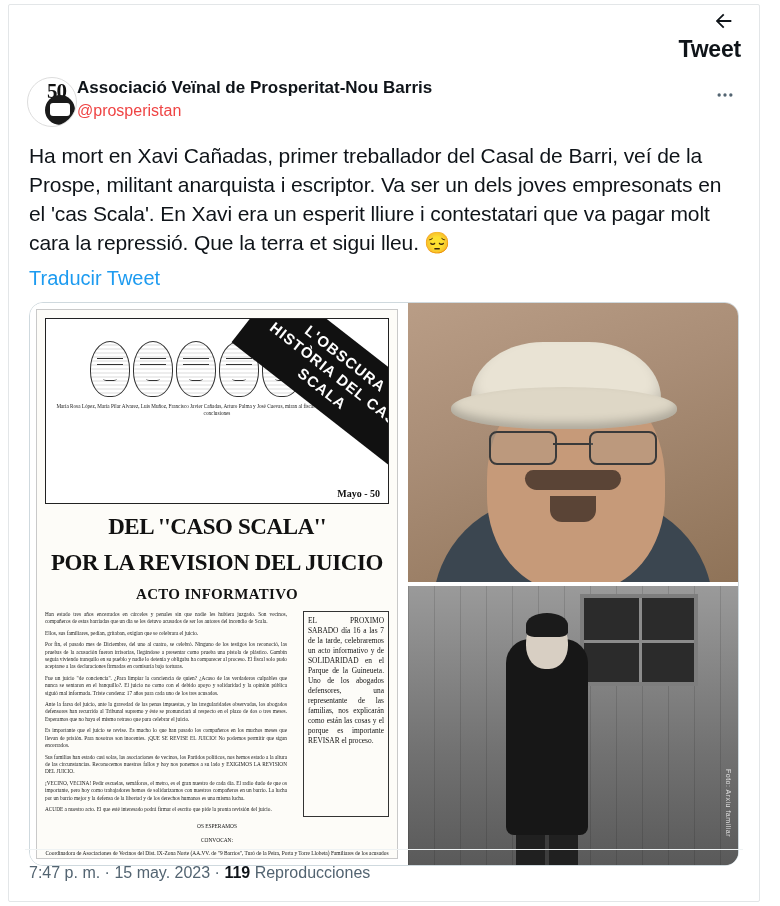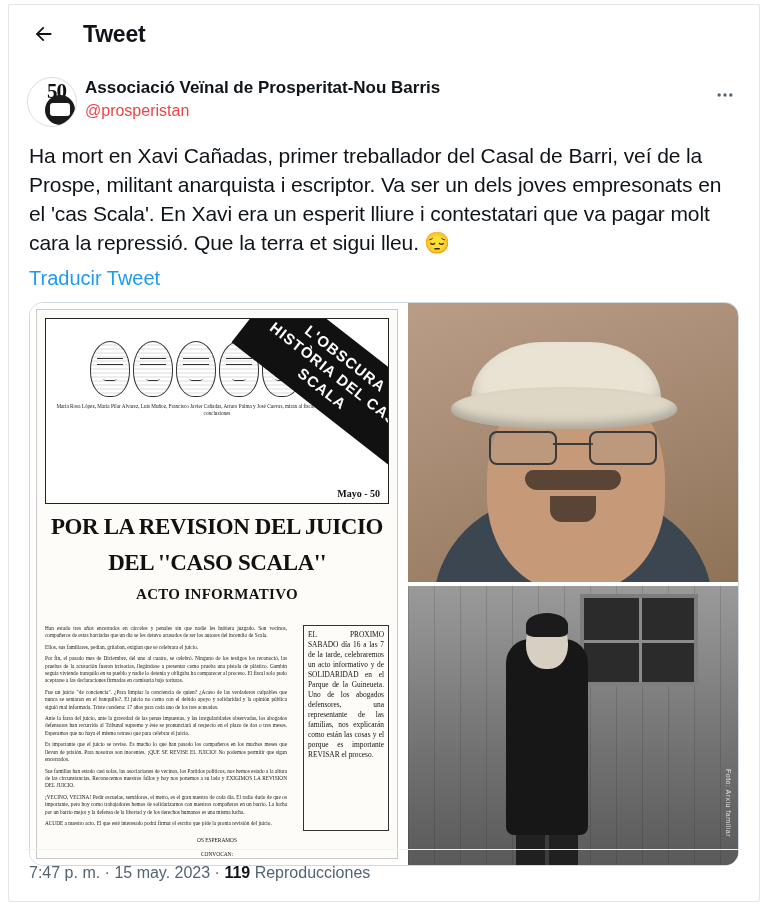--- a/index.html
+++ b/index.html
@@ -29,24 +29,25 @@
     height: 898px;
     background: #ffffff;
     border: 1px solid #e3e6e8;
     border-radius: 2px;
     box-sizing: border-box;
     overflow: hidden;
   }
   
   .header {
     display: flex;
-    align-items: center;
+    align-items: flex-end;
     height: 58px;
     padding: 0 18px;
     box-sizing: border-box;
+    flex-direction: column;
   }
   .back-btn {
     width: 34px;
     height: 34px;
     display: flex;
     align-items: center;
     justify-content: center;
     border-radius: 50%;
     cursor: pointer;
     color: #0f1419;
@@ -97,21 +98,21 @@
     content: "";
     position: absolute;
     left: 5px;
     top: 8px;
     width: 20px;
     height: 13px;
     background: #ffffff;
     border-radius: 3px;
   }
   .author-names {
-    margin-left: 8px;
+    margin-left: 0;
     flex: 1 1 auto;
     min-width: 0;
   }
   .author-name {
     font-size: 17px;
     font-weight: bold;
     color: #0f1419;
     line-height: 22px;
     white-space: nowrap;
   }
@@ -281,21 +282,21 @@
   .poster-h2 {
     text-align: center;
     font-weight: bold;
     font-size: 15px;
     margin-top: 10px;
     letter-spacing: 0.3px;
   }
   .poster-cols {
     display: flex;
     gap: 16px;
-    margin-top: 22px;
+    margin-top: 8px;
   }
   .poster-body {
     flex: 1 1 auto;
     font-size: 5.3px;
     line-height: 7.4px;
     text-align: justify;
     color: #1a1a1a;
   }
   .poster-body p { margin: 0 0 4px 0; }
   .poster-side {
@@ -565,22 +566,22 @@
             </div>
             <div class="poster-ribbon">
               <div>L'OBSCURA</div>
               <div>HISTÒRIA DEL CAS</div>
               <div>SCALA</div>
             </div>
             <div class="poster-caption">María Rosa López, María Pilar Alvarez, Luis Muñoz, Francisco Javier Cañadas, Arturo Palma y José Cuevas, miran al fiscal cuando éste hace públicas sus conclusiones</div>
             <div class="poster-date">Mayo - 50</div>
           </div>
 
+          <div class="poster-h1">DEL ''CASO SCALA''</div>
           <div class="poster-h1">POR LA REVISION DEL JUICIO</div>
-          <div class="poster-h1">DEL ''CASO SCALA''</div>
           <div class="poster-h2">ACTO INFORMATIVO</div>
 
           <div class="poster-cols">
             <div class="poster-body">
               <p>Han estado tres años encerrados en cárceles y penales sin que nadie les hubiera juzgado. Son vecinos, compañeros de estas barriadas que un día se les detuvo acusados de ser los autores del incendio de Scala.</p>
               <p>Ellos, sus familiares, pedían, gritaban, exigían que se celebrara el juicio.</p>
               <p>Por fin, el pasado mes de Diciembre, del uno al cuatro, se celebró. Ninguno de los testigos los reconoció, las pruebas de la acusación fueron irrisorias, llegándose a presentar como prueba una pistola de plástico. Gambín seguía viviendo tranquilo en su pueblo y nadie lo detenía y obligaba ha comparecer al proceso. El fiscal solo pudo aceptarse a las declaraciones firmadas en comisaría bajo torturas.</p>
               <p>Fue un juicio "de conciencia". ¿Para limpiar la conciencia de quien? ¿Acaso de las verdaderos culpables que nunca se sentaron en el banquillo?. El juicio no como con el debido apoyo y solidaridad y la opinión pública siguió mal informada. Triste condena: 17 años para cada uno de los tres acusados.</p>
               <p>Ante la farsa del juicio, ante la gravedad de las penas impuestas, y las irregularidades observadas, los abogados defensores han recurrido al Tribunal supremo y éste se pronunciará al respecto en el plazo de dos o tres meses. Esperamos que no haya el mismo retraso que para celebrar el juicio.</p>
               <p>Es importante que el juicio se revise. Es mucho lo que han pasado los compañeros en los muchos meses que llevan de prisión. Para nosotros son inocentes. ¡QUE SE REVISE EL JUICIO! No podemos permitir que sigan encerrados.</p>

